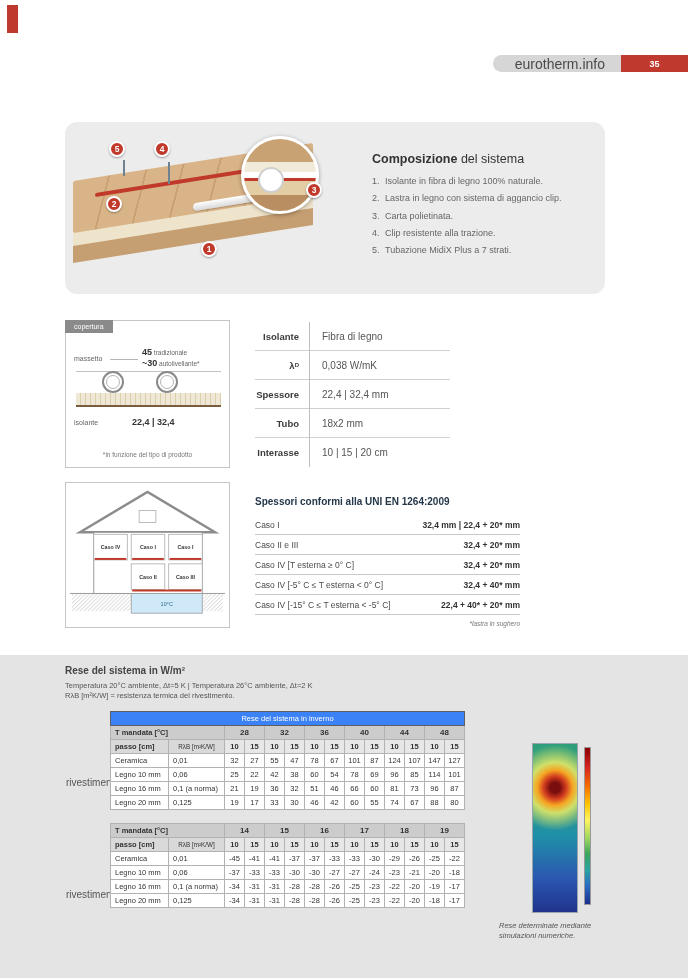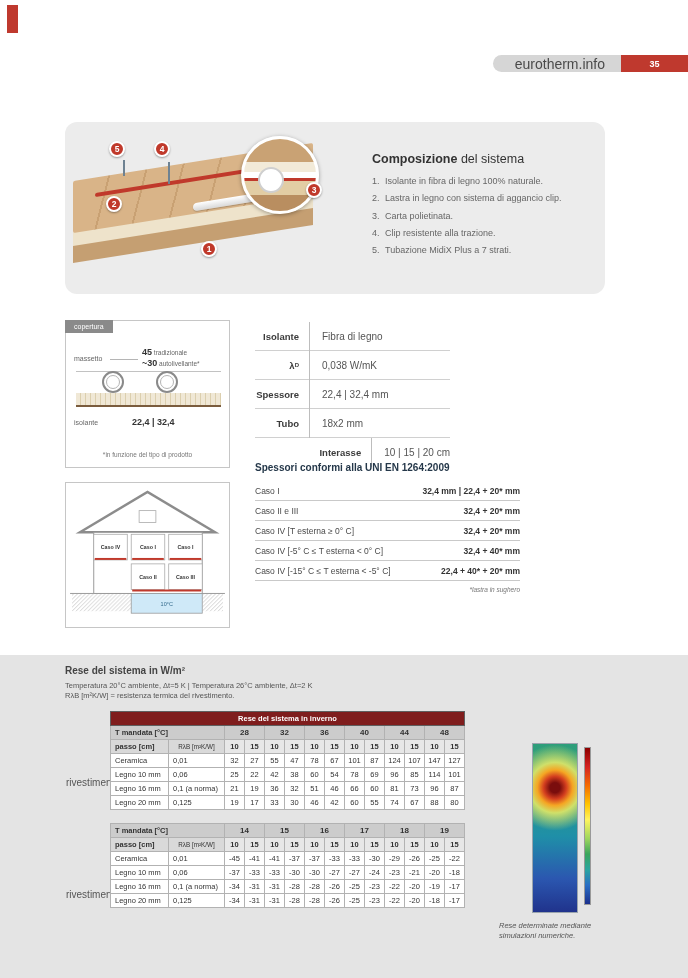--- a/index.html
+++ b/index.html
@@ -58,52 +58,52 @@
   .iso-strip { position:absolute; left:10px; top:72px; width:145px; height:14px;
     background:repeating-linear-gradient(90deg,#f0e8d6 0 4px,#dccfae 4px 5px); border-bottom:2px solid #7a5c3e; }
   .iso-row { position:absolute; left:8px; top:96px; width:150px; display:flex; align-items:baseline; }
   .iso-label { font-size:7px; color:#666; width:58px; }
   .iso-val { font-size:9px; font-weight:bold; color:#333; }
   .cover-foot { position:absolute; left:0; bottom:9px; width:100%; text-align:center; font-size:6.5px; color:#777; }
 
   
   .specs { position:absolute; left:255px; top:322px; width:195px; }
   .spec-row { display:flex; align-items:center; height:29px; border-bottom:1px solid #d0d0d0; }
-  .spec-row:last-child { border-bottom:none;justify-content:flex-end; }
+  .spec-row:last-child { border-bottom:none; }
   .spec-label { width:55px; flex:none; text-align:right; padding-right:10px; font-weight:bold; font-size:9.5px; color:#3c3c3c;
     border-right:1px solid #bdbdbd; height:29px; display:flex; align-items:center; justify-content:flex-end; }
   .spec-label sub { font-size:6px; }
   .spec-value { padding-left:12px; font-size:10px; color:#555; }
 
   
   .house-box { position:absolute; left:65px; top:482px; width:165px; height:146px; border:1px solid #c6c6c6; background:#fff; }
   .house-box svg { width:100%; height:100%; }
 
   
-  .spessori { position:absolute; left:255px; top:462px; width:265px; }
+  .spessori { position:absolute; left:255px; top:496px; width:265px; }
   .sp-title { font-size:10px; font-weight:bold; color:#25384a; margin-bottom:8px; }
   .sp-row { display:flex; justify-content:space-between; align-items:center; height:20px; border-bottom:1px solid #c9c9c9; }
   .sp-label { font-size:8.5px; color:#4a4a4a; }
   .sp-value { font-size:8.5px; font-weight:bold; color:#333; }
   .sp-foot { text-align:right; font-size:6.5px; font-style:italic; color:#777; margin-top:5px; }
 
   
   .bottom { position:absolute; left:0; top:655px; width:688px; height:323px; background:#e4e4e4; }
   .rese-title { position:absolute; left:65px; top:10px; font-size:10px; font-weight:bold; color:#444; }
   .rese-sub1 { position:absolute; left:65px; top:26px; font-size:7.5px; color:#555; }
   .rese-sub2 { position:absolute; left:65px; top:36px; font-size:7.5px; color:#555; }
   .tbl-wrap { position:absolute; left:110px; }
   .winter-wrap { top:56px; } .summer-wrap { top:168px; }
   .side-label { position:absolute; left:66px; font-size:10px; color:#555; }
   .side-winter { top:122px; } .side-summer { top:234px; }
 
   table.rese { border-collapse:collapse; table-layout:fixed; background:#fff; }
   .rese td { border:1px solid #b2b2b2; font-size:7.5px; text-align:center; padding:2px 1px; color:#333;
     white-space:nowrap; overflow:hidden; }
-  .rese .bar { background:#7f1d1d; color:#fff; font-weight:bold; border-color:#5f5f5f; }
+  .rese .bar { background:#3b82f6; color:#fff; font-weight:normal; border-color:#5f5f5f; }
   .rese .tmand { background:#cccccc; text-align:left; padding-left:4px; font-weight:bold; }
   .rese .temp { background:#cccccc; font-weight:bold; font-size:8px; }
   .rese .passo { background:#d9d9d9; font-weight:bold; text-align:left; padding-left:4px; }
   .rese .rlabel { background:#d9d9d9; font-size:6.3px; }
   .rese .passoval { background:#e7e7e7; font-weight:bold; }
   .rese .name, .rese .rval { text-align:left; padding-left:4px; background:#fff; }
   .rese .val { background:#fff; }
 
   .thermal { position:absolute; left:532px; top:88px; width:46px; height:170px; border:1px solid #9aa4ad;
     background:

